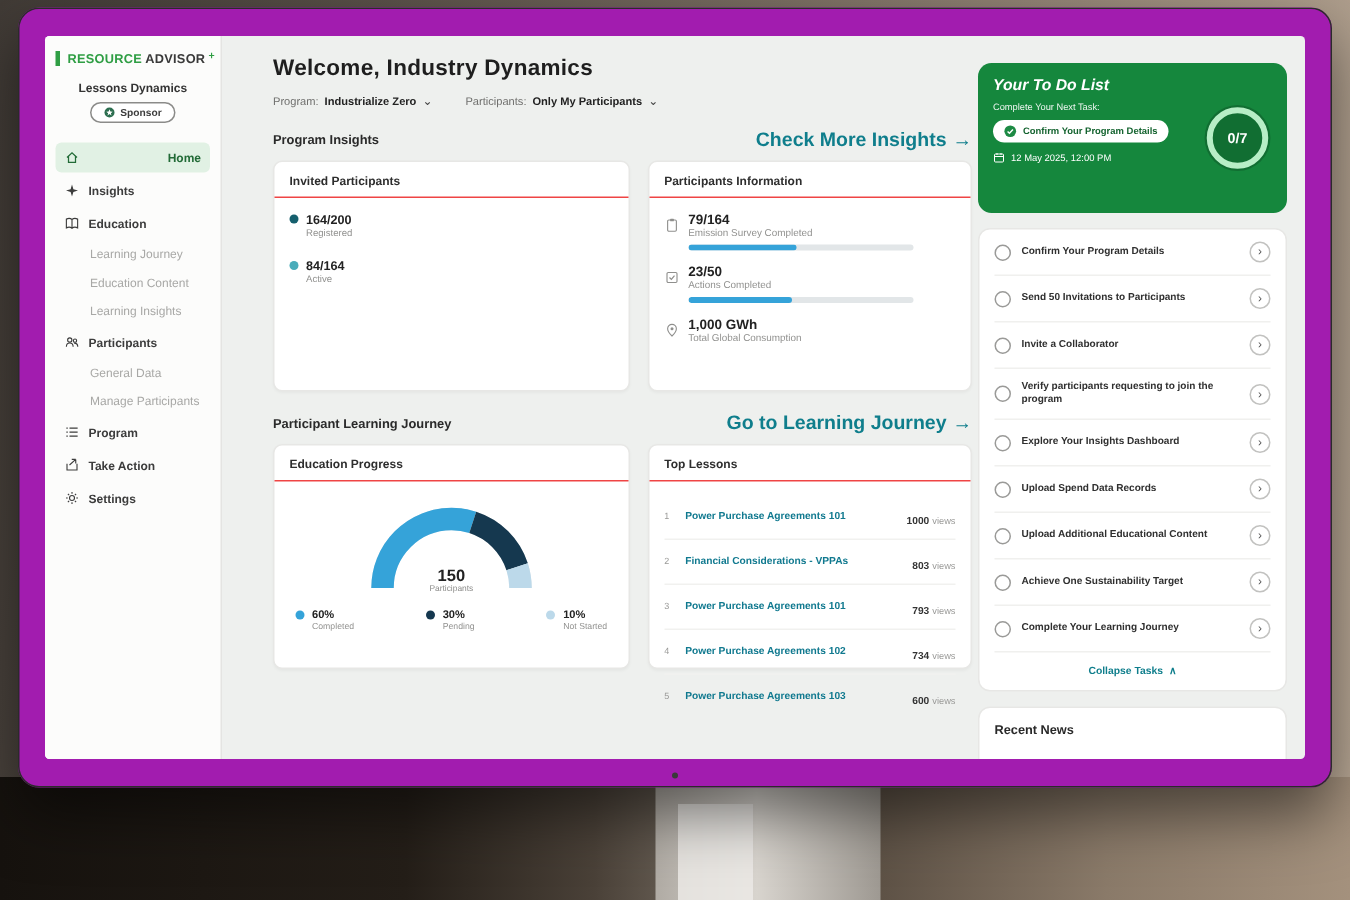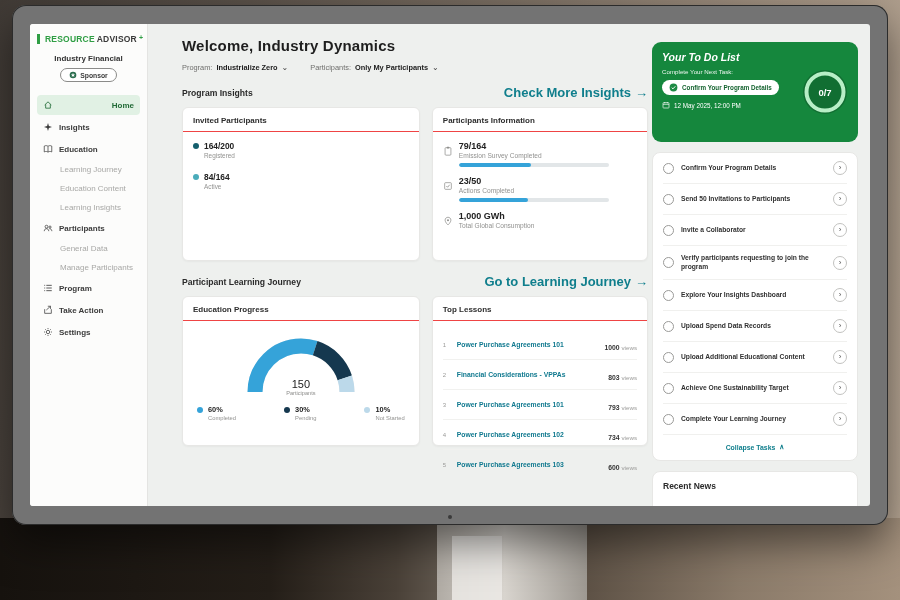--- a/index.html
+++ b/index.html
@@ -2,21 +2,21 @@
 <html><head>
 <meta charset="utf-8">
 <style>
   html,body{margin:0;padding:0;}
   body{width:900px;height:600px;position:relative;overflow:hidden;font-family:"Liberation Sans",sans-serif;background:#6b6158;}
   .bg2{position:absolute;inset:0;background:linear-gradient(100deg,#413b36 0%,#5a5149 25%,#7b6f63 52%,#a09080 78%,#bcab98 100%);}
   .desk{position:absolute;left:0;right:0;bottom:0;height:82px;background:linear-gradient(90deg,#16120e 0%,#241e18 30%,#4a4138 44%,#6e655b 52%,#554a3f 62%,#8a7a69 82%,#a4917d 100%);}
   .stand{position:absolute;left:437px;bottom:0;width:150px;height:80px;background:linear-gradient(90deg,#b0aba4,#d8d4ce 45%,#9e9992);}
   .stand-bright{position:absolute;left:452px;bottom:0;width:50px;height:64px;background:#eceae6;opacity:.85;}
   
-  .monitor{position:absolute;left:12px;top:5px;width:876px;height:520px;background:#737373;border-radius:14px;box-shadow:0 18px 40px rgba(0,0,0,.5), inset 0 0 0 1px #2b2b2b;z-index:2;}
+  .monitor{position:absolute;left:12px;top:5px;width:876px;height:520px;background:#a21caf;border-radius:14px;box-shadow:0 18px 40px rgba(0,0,0,.5), inset 0 0 0 1px #2b2b2b;z-index:2;}
   .bezel-dot{position:absolute;left:50%;bottom:6px;width:4px;height:4px;border-radius:50%;background:#3a3a3a;transform:translateX(-50%);}
   .screen{position:absolute;left:18px;top:19px;width:840px;height:482px;background:#eef0ee;border-radius:3px;overflow:hidden;color:#2b2b2b;}
   
   .sidebar{position:absolute;left:0;top:0;width:118px;height:100%;background:#fcfcfb;border-right:1px solid #e4e4e2;padding:10px 7px;box-sizing:border-box;}
   .logo{display:flex;gap:2px;align-items:flex-start;font-size:8.5px;font-weight:bold;letter-spacing:.2px;border-left:3px solid #2f9e44;padding-left:5px;}
   .logo .g{color:#2f9e44;} .logo .d{color:#3a3a3a;} .logo .p{color:#2f9e44;font-size:7px;line-height:1;}
   .org{margin-top:10px;text-align:center;font-size:8px;font-weight:bold;color:#333;}
   .badge{display:flex;align-items:center;gap:3px;width:fit-content;margin:5px auto 0;border:1px solid #8b8b89;border-radius:9px;padding:2px 8px;font-size:6.8px;font-weight:bold;color:#3c3c3c;background:#fff;}
   .nav{margin-top:12px;display:flex;flex-direction:column;}
   .nav-item{display:flex;align-items:center;gap:6px;padding:5px 6px;font-size:8px;font-weight:bold;color:#3c3c3c;border-radius:4px;margin:1px 0;cursor:pointer;}
@@ -55,21 +55,21 @@
   .info-row{display:flex;gap:6px;margin-bottom:9px;}
   .info-icon{color:#8f8f8d;flex:none;margin-top:1px;}
   .info-body{flex:1;}
   .info-value{font-size:9px;font-weight:bold;color:#222;}
   .info-label{font-size:6.6px;color:#929290;margin-top:1px;}
   .bar{height:4px;background:#e2e6e8;border-radius:2px;margin-top:4px;width:150px;overflow:hidden;}
   .bar-fill{height:100%;border-radius:2px;}
   
   .gauge-wrap{position:relative;width:124px;height:66px;margin:2px auto 0;}
   .gauge-center{position:absolute;left:0;right:0;bottom:0;text-align:center;}
-  .gauge-center .v{font-size:11px;font-weight:normal;color:#222;margin-top:36px;}
+  .gauge-center .v{font-size:11px;font-weight:bold;color:#222;margin-top:36px;}
   .gauge-center .l{font-size:5.6px;color:#8d8d8b;}
   .gauge-legend{display:flex;justify-content:space-between;margin-top:9px;padding:0 4px;}
   
   .lesson-row{display:flex;align-items:center;gap:6px;padding:5.5px 0;border-bottom:1px solid #f1f1ef;}
   .lesson-row:last-child{border-bottom:none;}
   .lesson-rank{font-size:6px;color:#9a9a98;width:8px;flex:none;}
   .lesson-title{flex:1;font-size:6.8px;font-weight:bold;color:#10798f;cursor:pointer;}
   .lesson-views{font-size:6.8px;font-weight:bold;color:#333;}
   .lesson-unit{font-size:6.2px;color:#9a9a98;margin-left:2px;}
   
@@ -100,21 +100,21 @@
 <div class="monitor">
   <div class="bezel-dot"></div>
   <div class="screen">
 
     <div class="sidebar">
       <div class="logo">
         <span class="g">RESOURCE</span>
         <span class="d">ADVISOR</span>
         <span class="p">+</span>
       </div>
-      <div class="org">Industry Financial</div>
+      <div class="org">Lessons Dynamics</div>
       <div class="badge">
         <svg width="8" height="8" viewBox="0 0 12 12">
             <circle cx="6" cy="6" r="5" fill="#2c6e4f"></circle>
             <path d="M6 2.8 L6.9 5.1 L9.2 5.2 L7.4 6.7 L8 9 L6 7.6 L4 9 L4.6 6.7 L2.8 5.2 L5.1 5.1 Z" fill="#fff"></path>
           </svg>
         <span>Sponsor</span>
       </div>
       <div class="nav">
         <div class="nav-item active">
           <svg width="10" height="10" viewBox="0 0 12 12">

